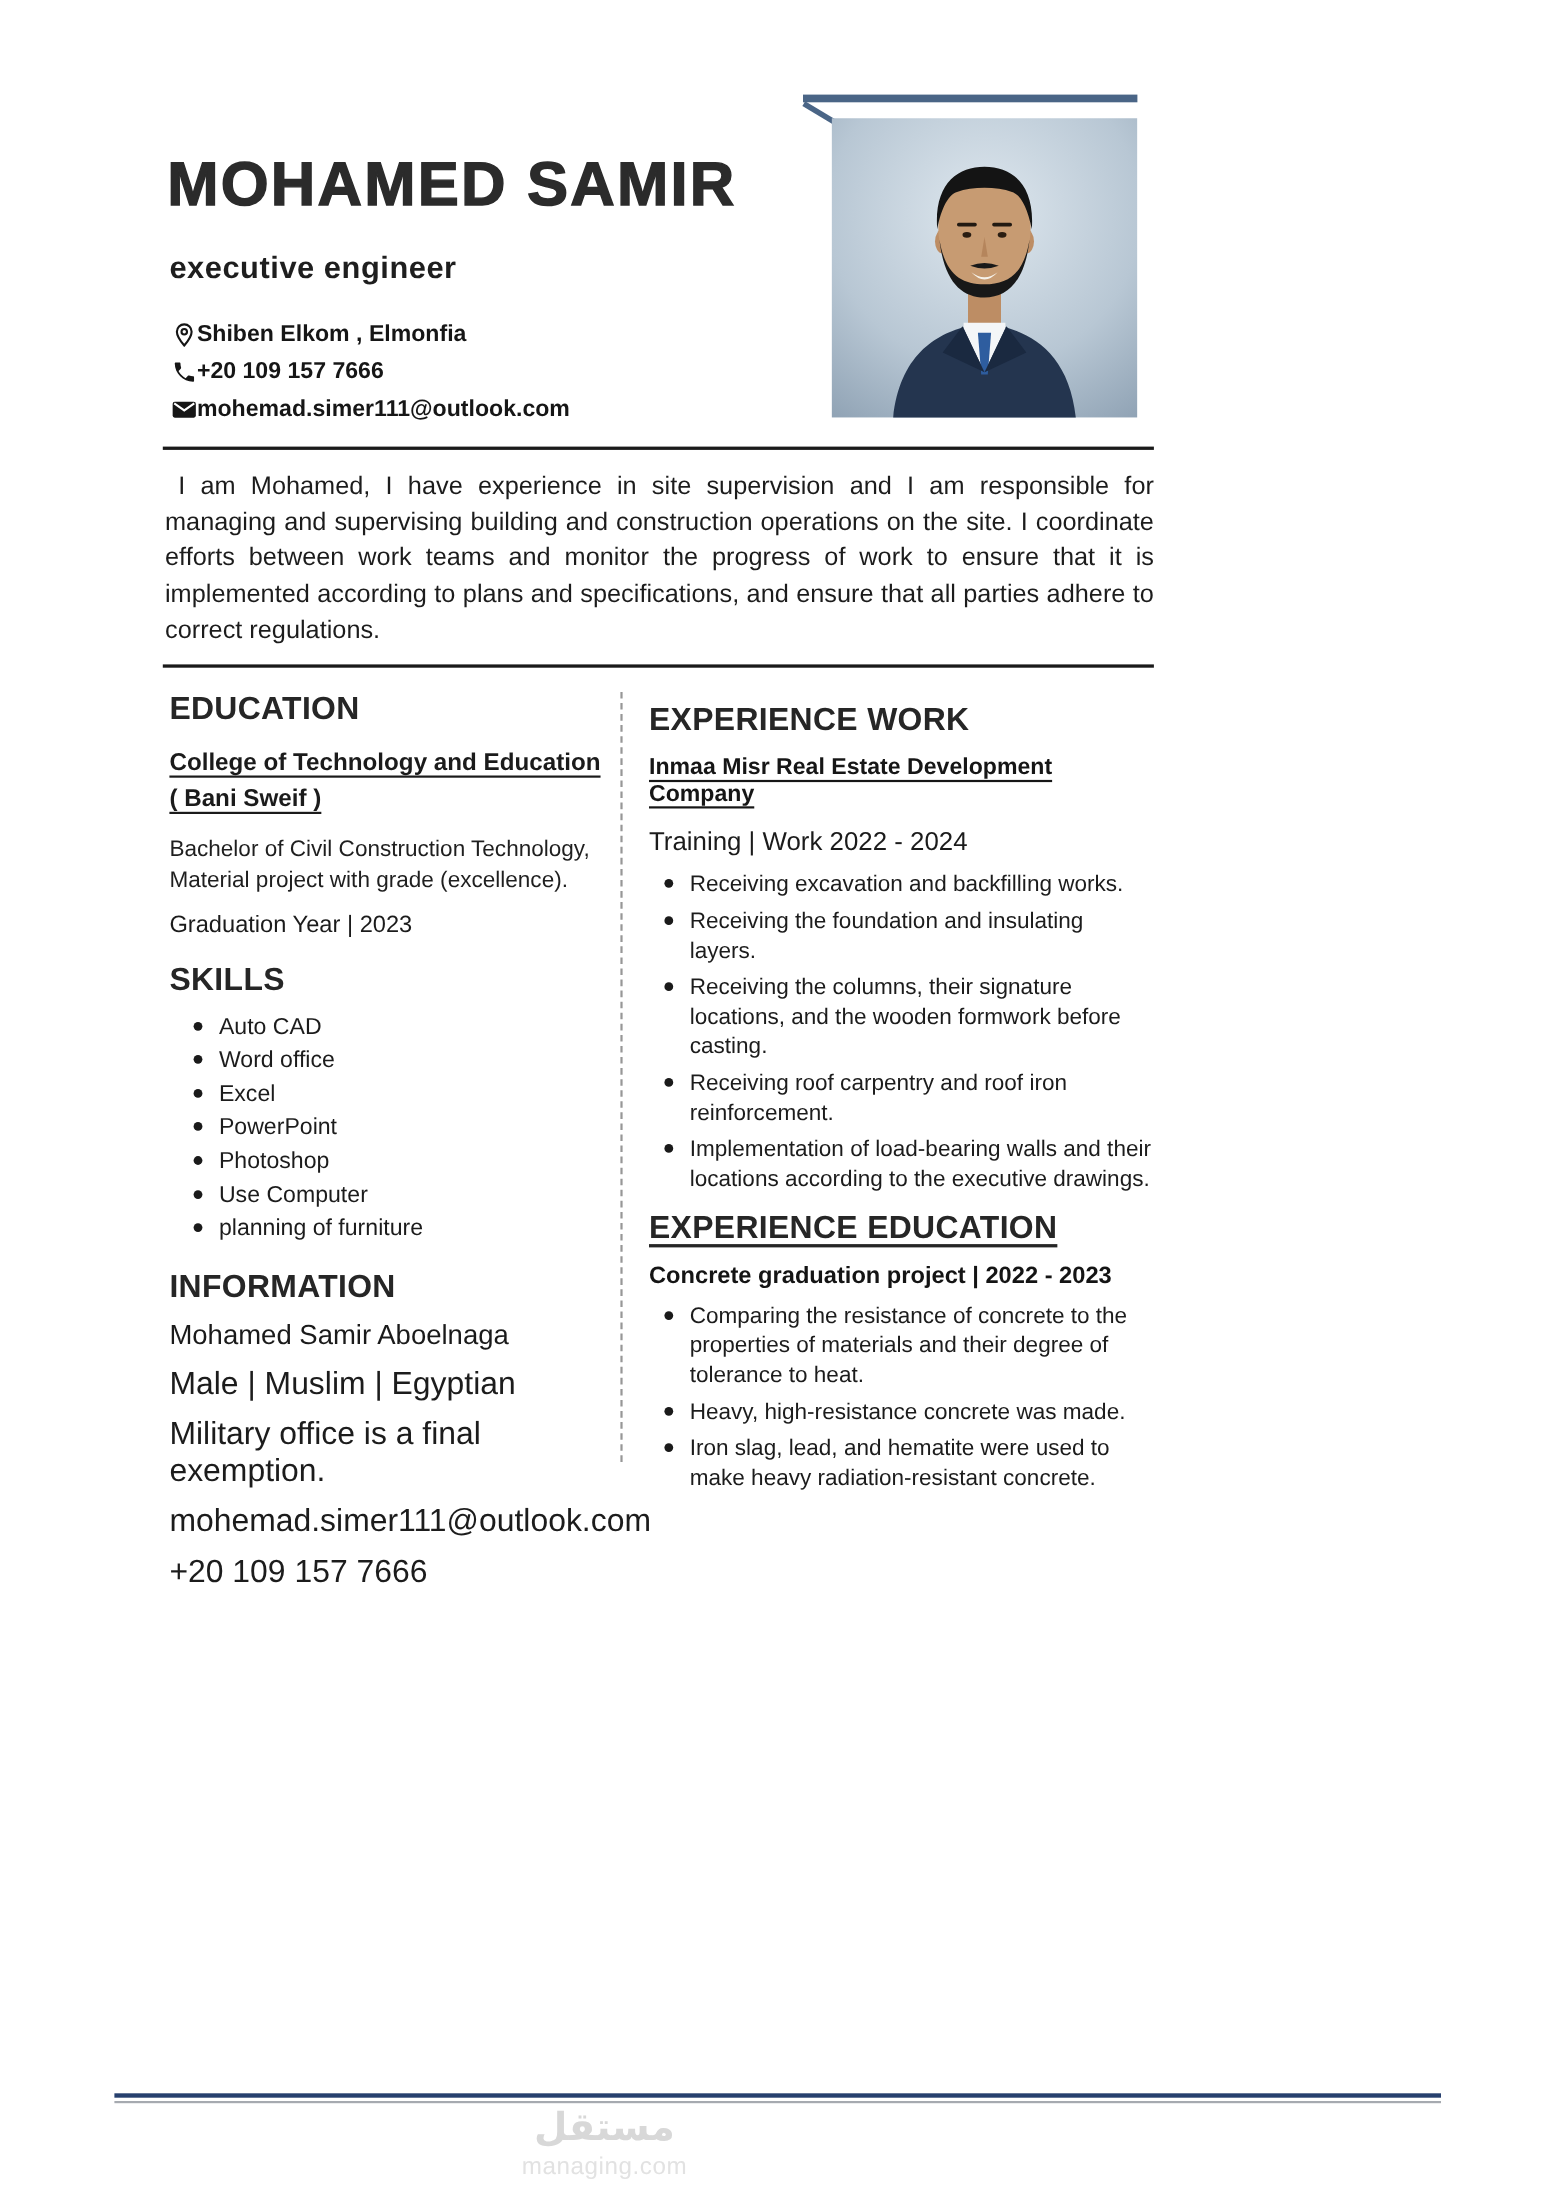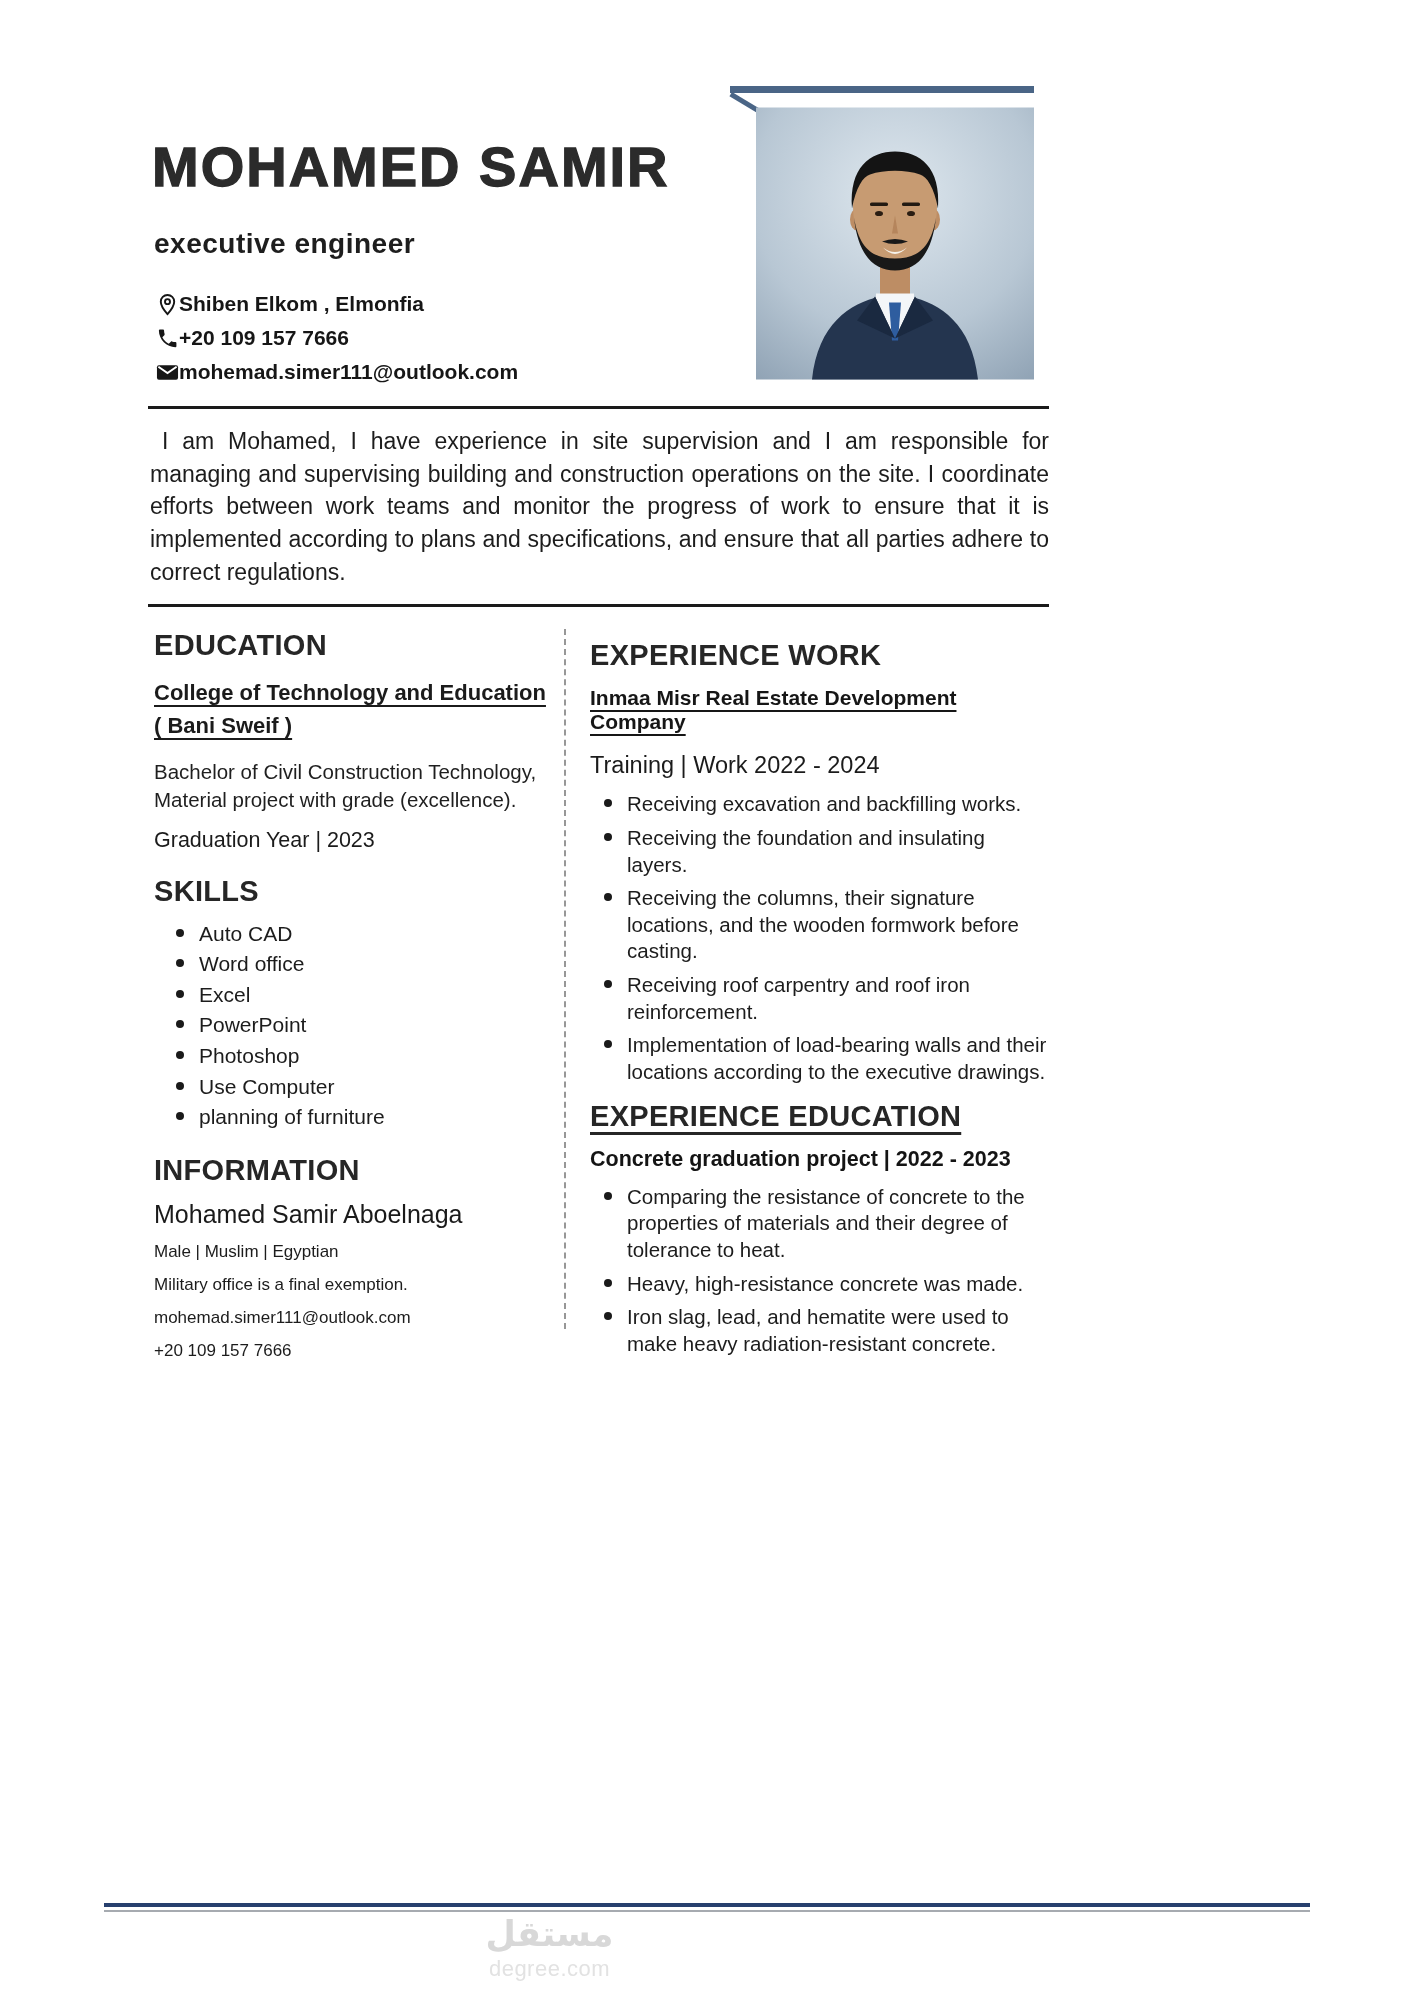--- a/index.html
+++ b/index.html
@@ -46,21 +46,21 @@
   .edu-degree { margin-top:16px; font-size:20.5px; line-height:1.35; width:388px; color:#1f1f1f; }
   .edu-grad   { margin-top:14px; font-size:21.5px; color:#1b1b1b; }
 
   .h-skills { margin-top:22px; }
   ul.bullets { list-style:none; margin-top:13px; padding-left:22px; }
   ul.bullets li { display:flex; gap:15px; font-size:21px; line-height:1.22; margin-bottom:5px; color:#1c1c1c; }
   .dot { flex:0 0 auto; width:8px; height:8px; border-radius:50%; background:#1a1a1a; margin-top:8px; }
 
   .h-info { margin-top:24px; }
   .info-name { margin-top:13px; font-size:25px; color:#1a1a1a; }
-  .info-line { margin-top:13px; font-size:17px; color:#1c1c1c; }
+  .info-line { margin-top:13px; font-size:29px; color:#1c1c1c; }
 
   .h-expwork { margin-top:10px; }
   .exp-company { margin-top:14px; font-size:21px; font-weight:700; color:#161616;
                  text-decoration:underline; text-decoration-thickness:2px; text-underline-offset:5px; }
   .exp-period { margin-top:18px; font-size:23.5px; color:#1b1b1b; }
   .col-right ul.bullets { padding-left:14px; margin-top:12px; }
   .col-right ul.bullets li { font-size:20.5px; line-height:1.3; margin-bottom:7px; }
 
   .h-expedu { margin-top:14px; font-size:27px; text-decoration:underline; text-decoration-thickness:2.5px; text-underline-offset:6px; }
   .exp-project { margin-top:14px; font-size:21.5px; font-weight:700; color:#141414; }
@@ -260,16 +260,16 @@
       </ul>
     </div>
   </div>
 
   <div class="footer-rules">
     <div class="footer-rule-navy"></div>
     <div class="footer-rule-gray"></div>
   </div>
   <div class="watermark">
     <div class="ar">مستقل</div>
-    <div class="en">degree.com</div>
+    <div class="en">managing.com</div>
   </div>
 
 </div>
 
 </body></html>

